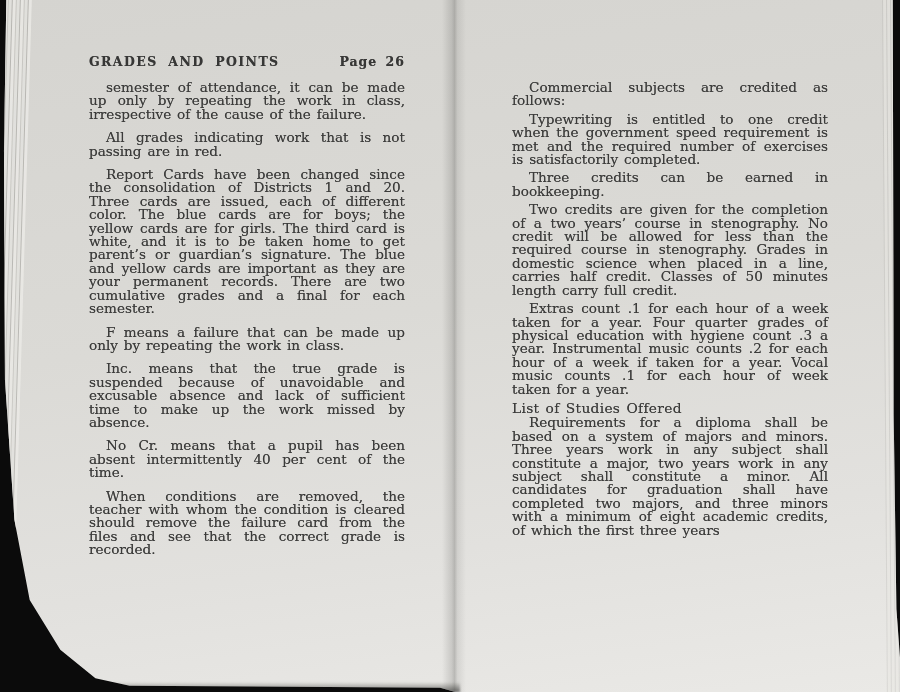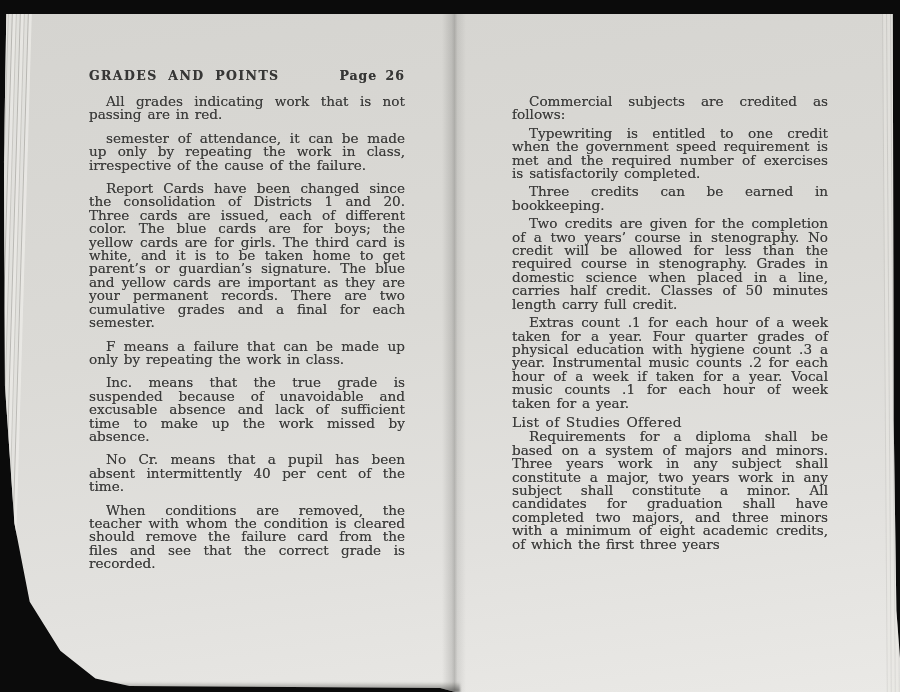--- a/index.html
+++ b/index.html
@@ -20,21 +20,20 @@
   
   .paper {
     position: absolute;
     inset: 0;
     background: linear-gradient(172deg, #d5d4d0 0%, #dbdad6 45%, #e2e1de 75%, #eae9e6 100%);
     clip-path: polygon(
       0.7% 0%, 99.2% 0%, 99.3% 60%, 99.6% 88%, 100% 95%, 100% 100%,
       50.6% 100%, 48.9% 99.4%, 14.4% 99.1%, 10.6% 98%, 6.7% 93.9%,
       3.3% 86.7%, 1.6% 75.1%, 0.55% 54.9%, 0.44% 21.7%
     );
-    margin-top: 14px;
   }
   .edge-stack {
     position: absolute;
     top: -6px;
     height: 106%;
     pointer-events: none;
     filter: blur(0.4px);
   }
   .edge-stack.left {
     left: 4px;
@@ -136,22 +135,22 @@
     <div class="edge-stack right"></div>
     <div class="gutter"></div>
     <div class="bottom-shadow"></div>
 
     <div class="page page-left">
       <div class="page-header">
         <span class="running-title">GRADES AND POINTS</span>
         <span class="page-number">Page 26</span>
       </div>
       <div class="page-body">
+          <p class="para">semester of attendance, it can be made up only by repeating the work in class, irrespective of the cause of the failure.</p>
           <p class="para">All grades indicating work that is not passing are in red.</p>
-          <p class="para">semester of attendance, it can be made up only by repeating the work in class, irrespective of the cause of the failure.</p>
           <p class="para">Report Cards have been changed since the consolidation of Districts 1 and 20. Three cards are issued, each of different color. The blue cards are for boys; the yellow cards are for girls. The third card is white, and it is to be taken home to get parent’s or guardian’s signature. The blue and yellow cards are important as they are your permanent records. There are two cumulative grades and a final for each semester.</p>
           <p class="para">F means a failure that can be made up only by repeating the work in class.</p>
           <p class="para">Inc. means that the true grade is suspended because of unavoidable and excusable absence and lack of sufficient time to make up the work missed by absence.</p>
           <p class="para">No Cr. means that a pupil has been absent intermittently 40 per cent of the time.</p>
           <p class="para">When conditions are removed, the teacher with whom the condition is cleared should remove the failure card from the files and see that the correct grade is recorded.</p>
         </div>
     </div>
 
     <div class="page page-right">
       <div class="page-body">

